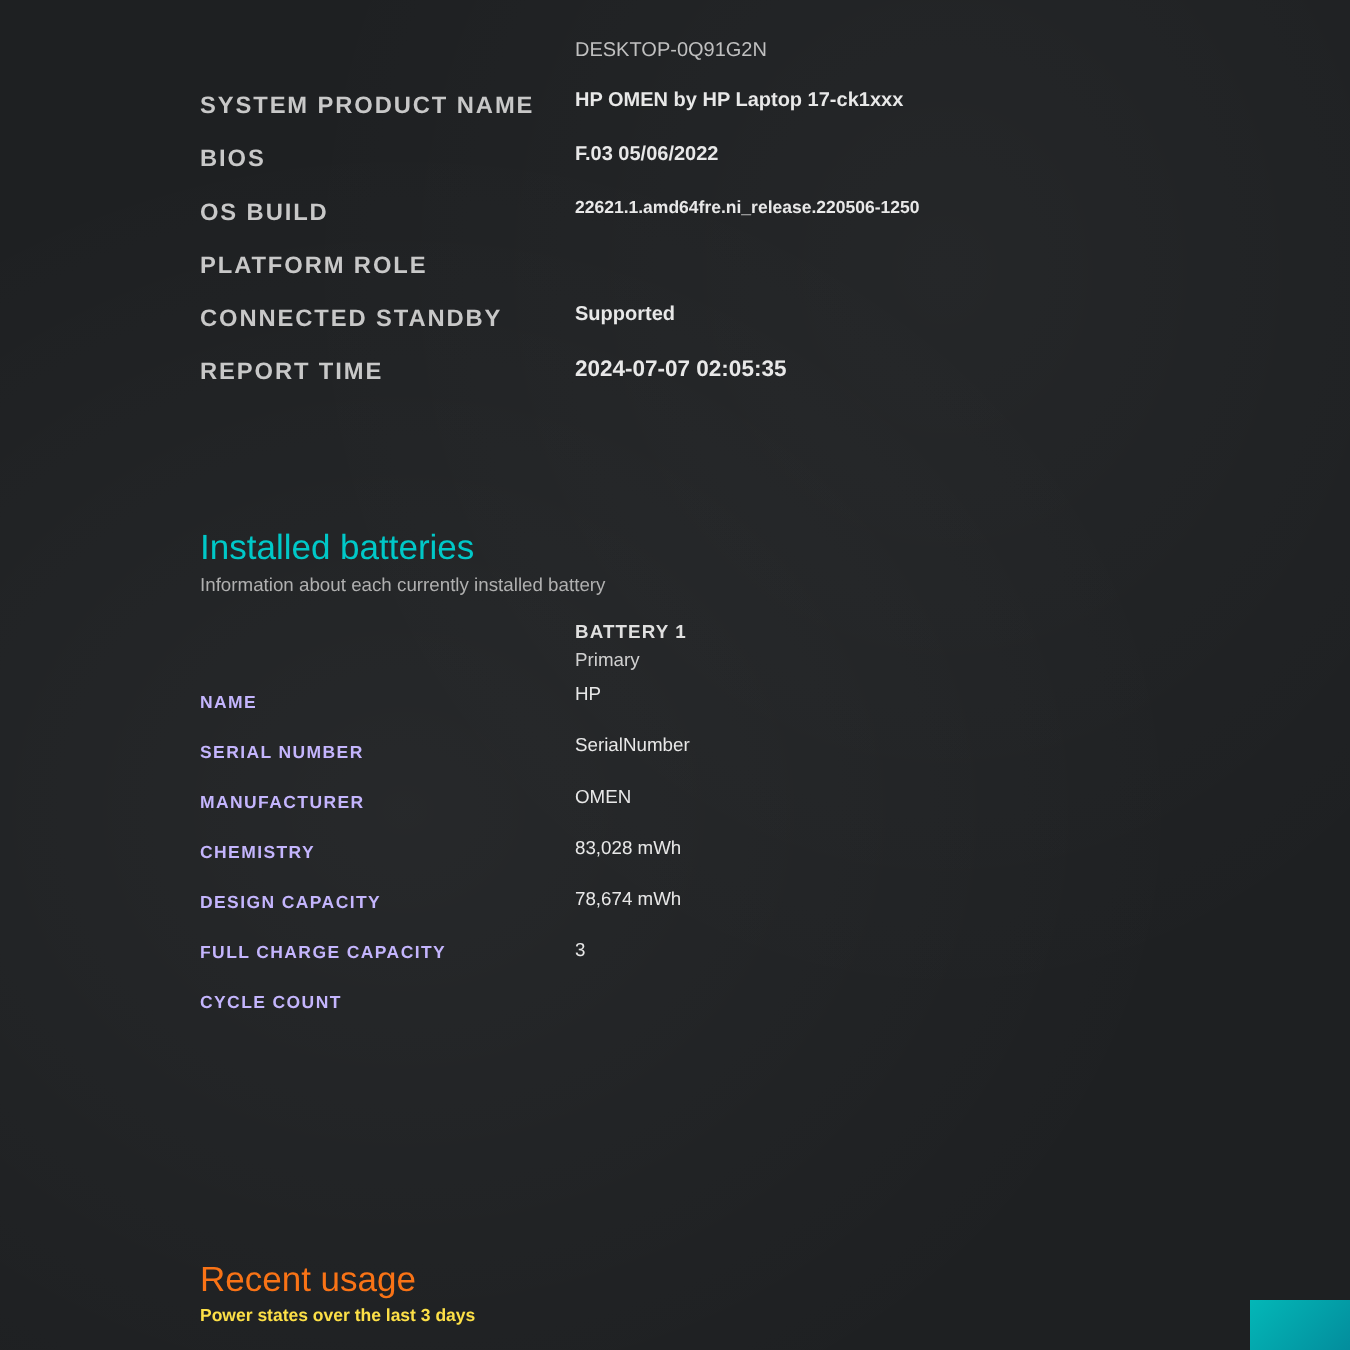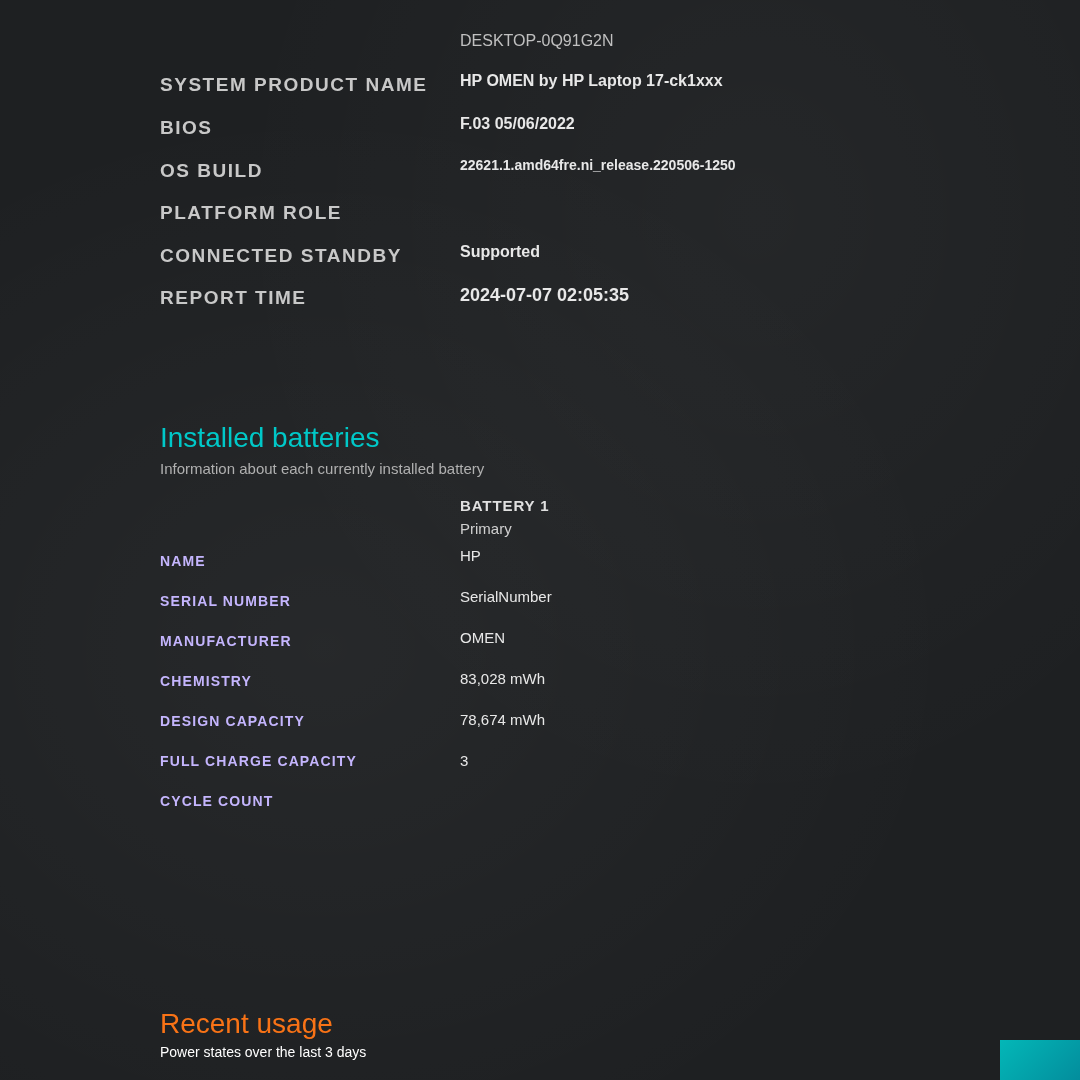--- a/index.html
+++ b/index.html
@@ -133,22 +133,23 @@
     }
 
     .recent-title {
       color: #f97316;
       font-size: 28px;
       font-weight: 400;
       margin-bottom: 4px;
     }
 
     .recent-subtitle {
-      color: #ffffff;
+      color: #fde047;
       font-size: 14px;
+      font-weight: bold;
     }
 
     
     .bottom-bar {
       position: absolute;
       bottom: 0;
       right: 0;
       width: 80px;
       height: 40px;
       background: linear-gradient(135deg, #00c8c8, #0099aa);

